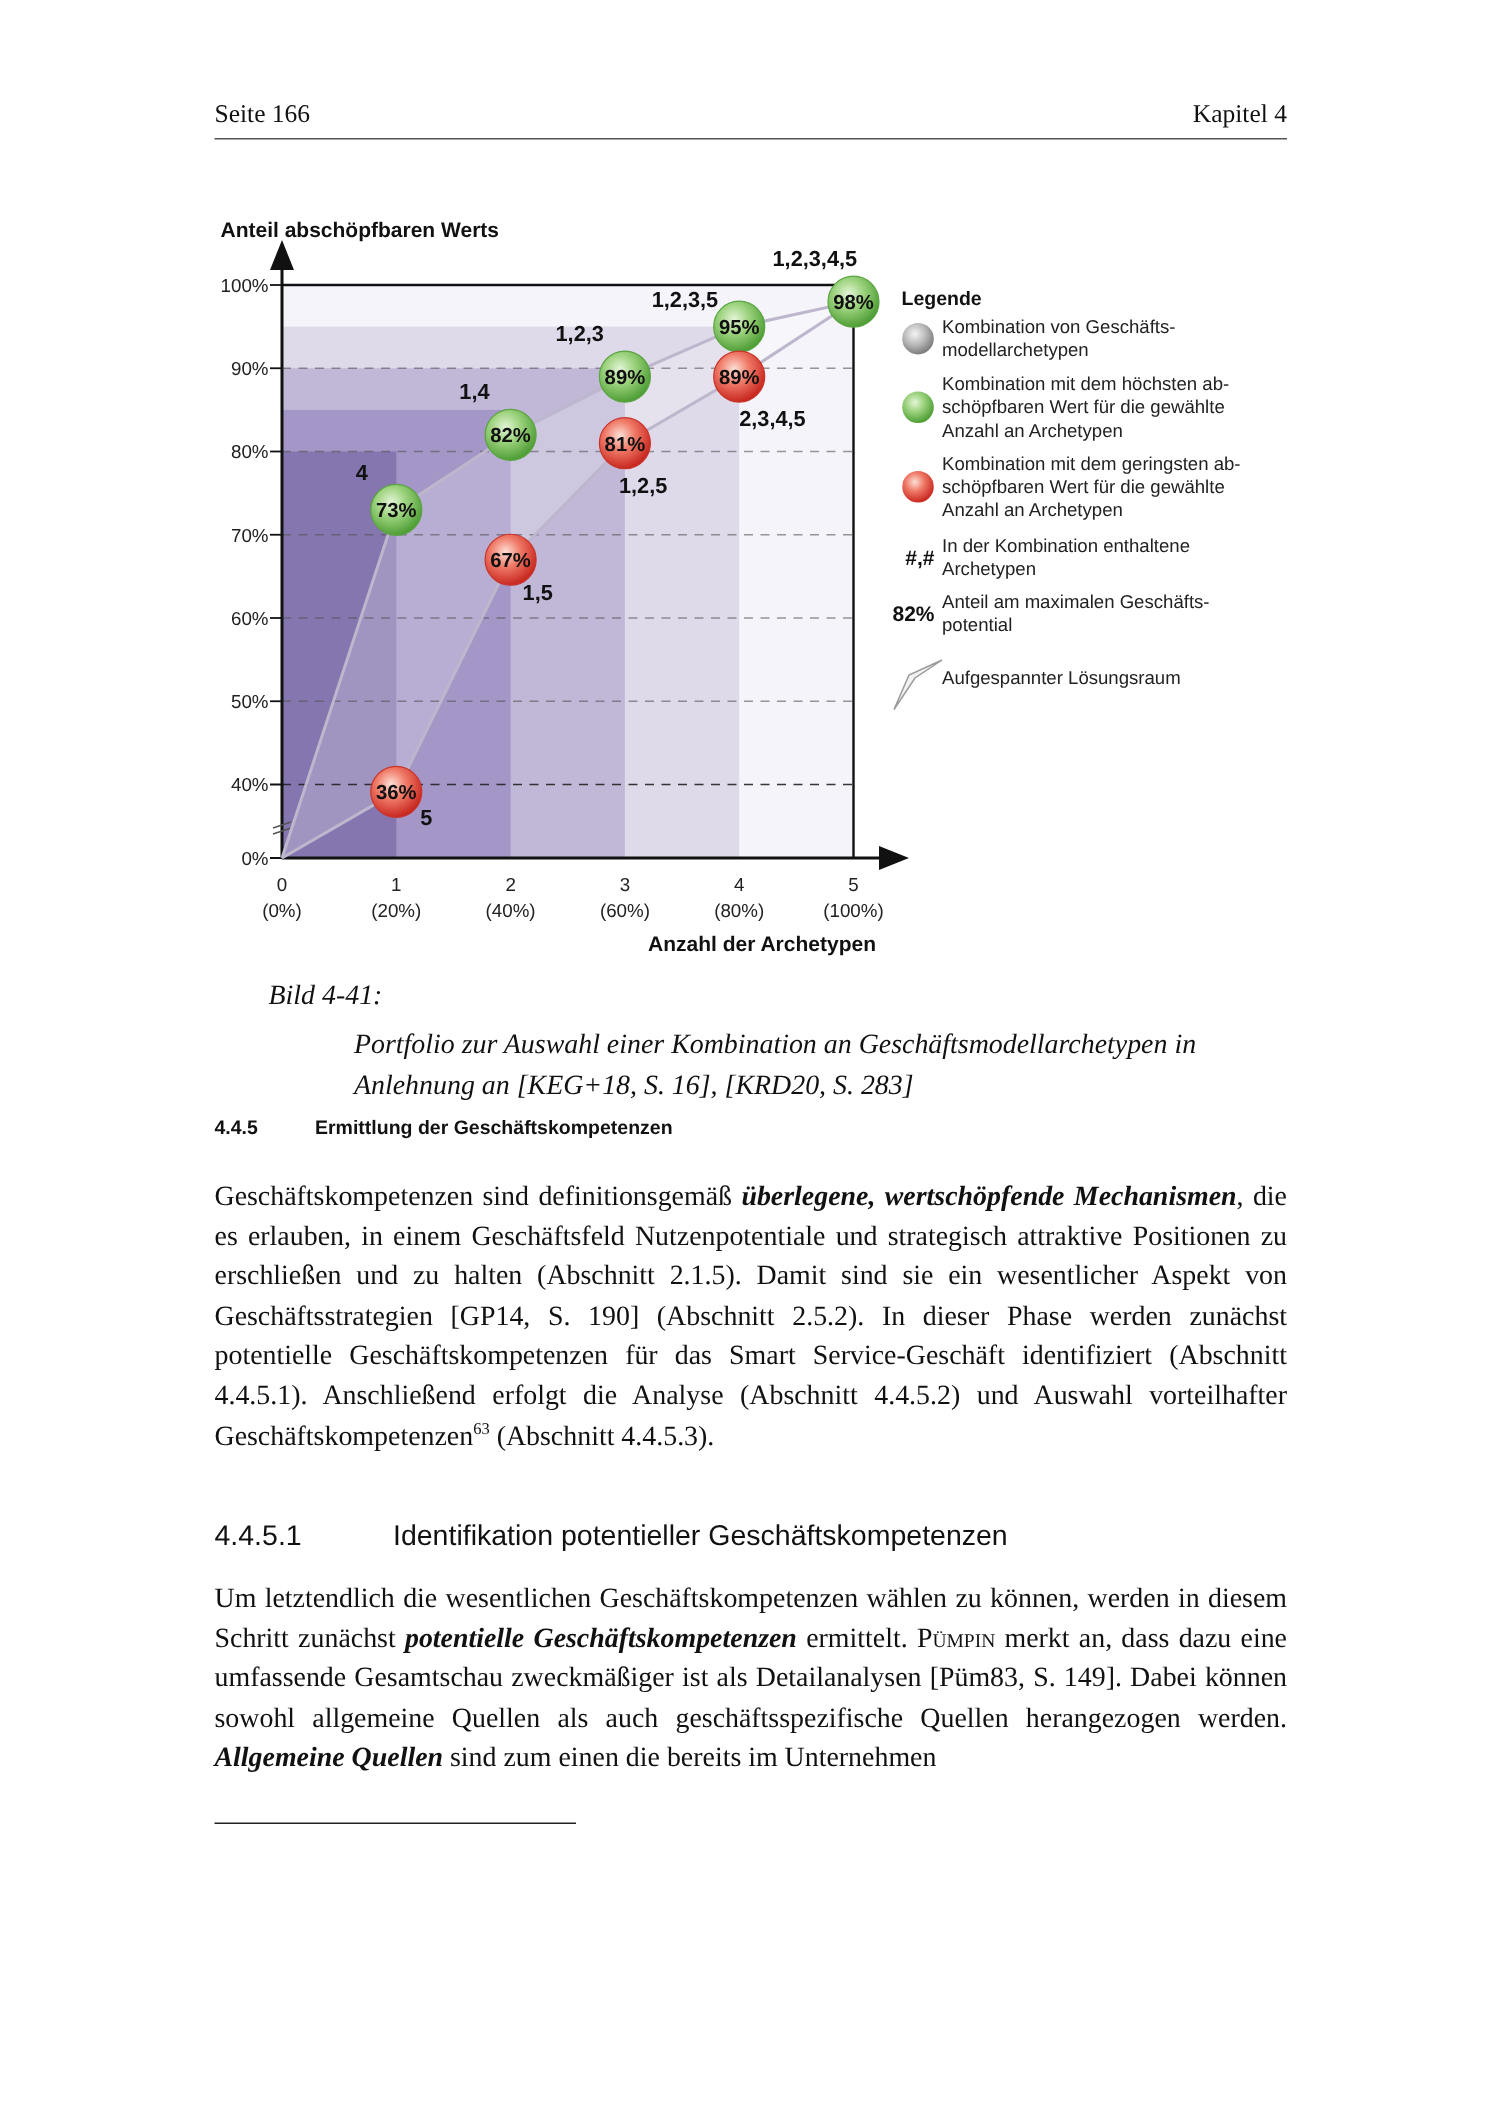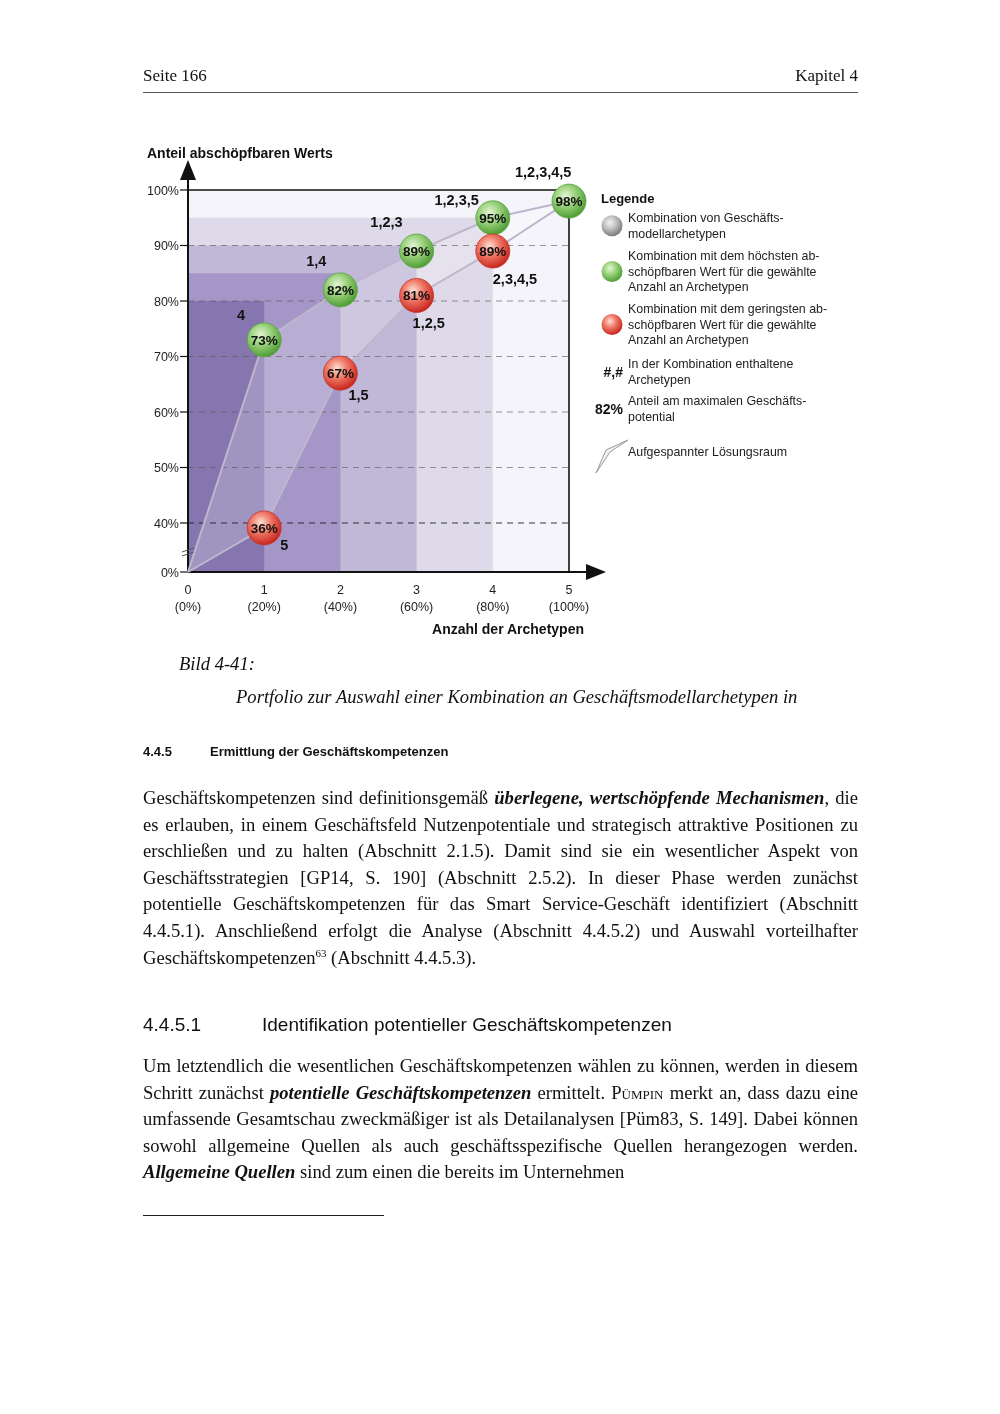--- a/index.html
+++ b/index.html
@@ -180,20 +180,21 @@
         <text x="623" y="413.75" text-anchor="end" font-size="14" font-weight="bold" fill="#111">82%</text>
         <text x="628" y="456" font-size="12.4" fill="#222">Aufgespannter Lösungsraum</text>
         <path d="M596,473 L606,450 L628,440 L610,452 Z" fill="#f2f2f2" stroke="#9a9a9a" stroke-width="1"></path>
       </g>
   </svg>
 
   <div class="caption serif">
     <span class="cap-label">Bild 4-41:</span>
     <span class="cap-text">
       <span>Portfolio zur Auswahl einer Kombination an Geschäftsmodellarchetypen in</span><br>
+      <span>Anlehnung an [KEG+18, S. 16], [KRD20, S. 283]</span>
     </span>
   </div>
 
   <div class="h3 sans">
     <span class="num">4.4.5</span><span>Ermittlung der Geschäftskompetenzen</span>
   </div>
 
   <div id="p1" class="para serif"><span>Geschäftskompetenzen sind definitionsgemäß </span><b>überlegene, wertschöpfende Mechanismen</b><span>, die es erlauben, in einem Geschäftsfeld Nutzenpotentiale und strategisch attraktive Positionen zu erschließen und zu halten (Abschnitt 2.1.5). Damit sind sie ein wesentlicher Aspekt von Geschäftsstrategien [GP14, S. 190] (Abschnitt 2.5.2). In dieser Phase werden zunächst potentielle Geschäftskompetenzen für das Smart Service-Geschäft identifiziert (Abschnitt 4.4.5.1). Anschließend erfolgt die Analyse (Abschnitt 4.4.5.2) und Auswahl vorteilhafter Geschäftskompetenzen</span><sup>63</sup><span> (Abschnitt 4.4.5.3).</span></div>
 
   <div class="h4 sans">

